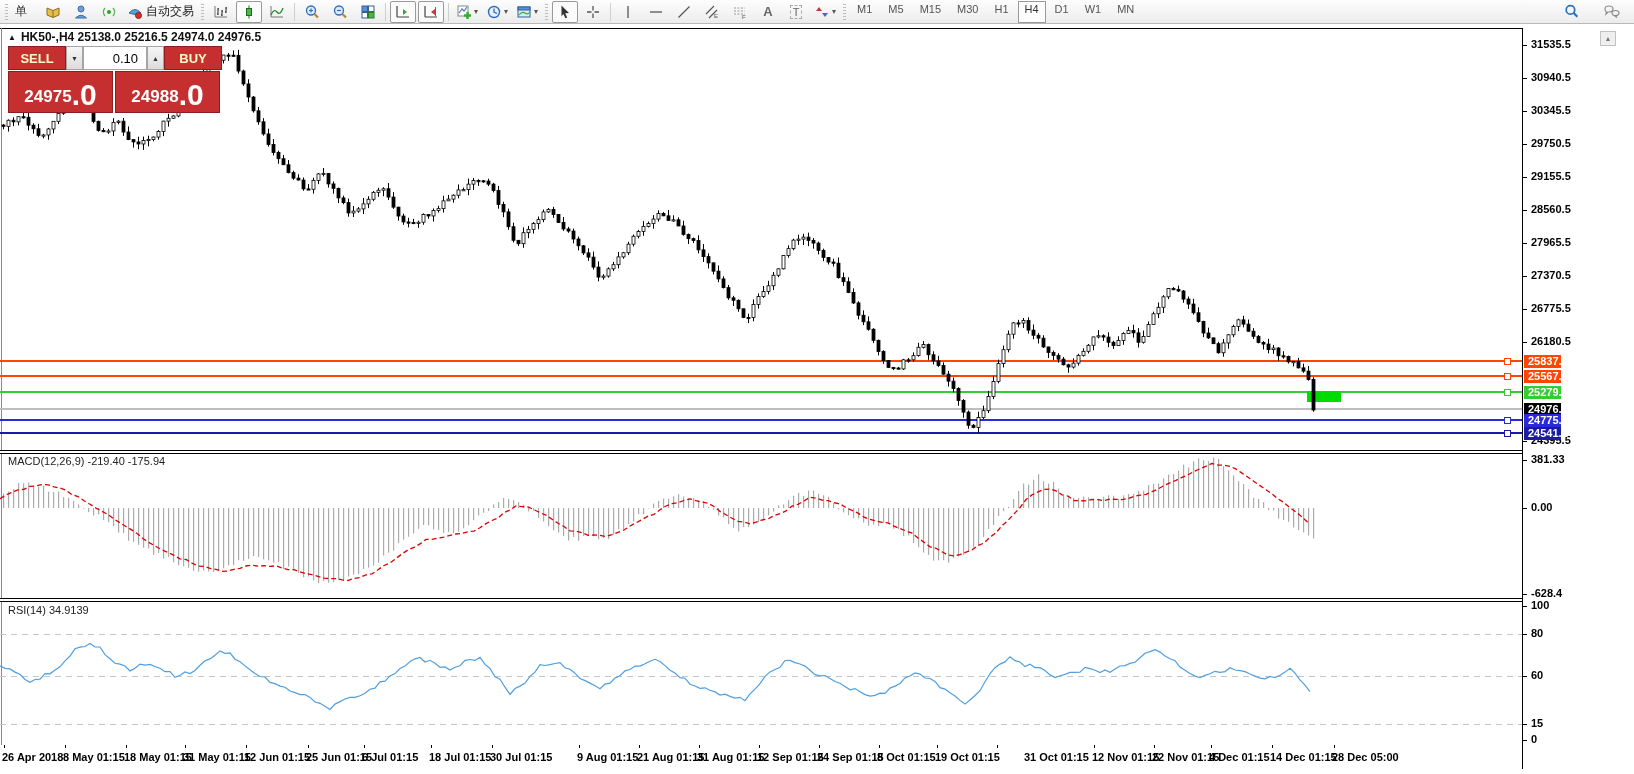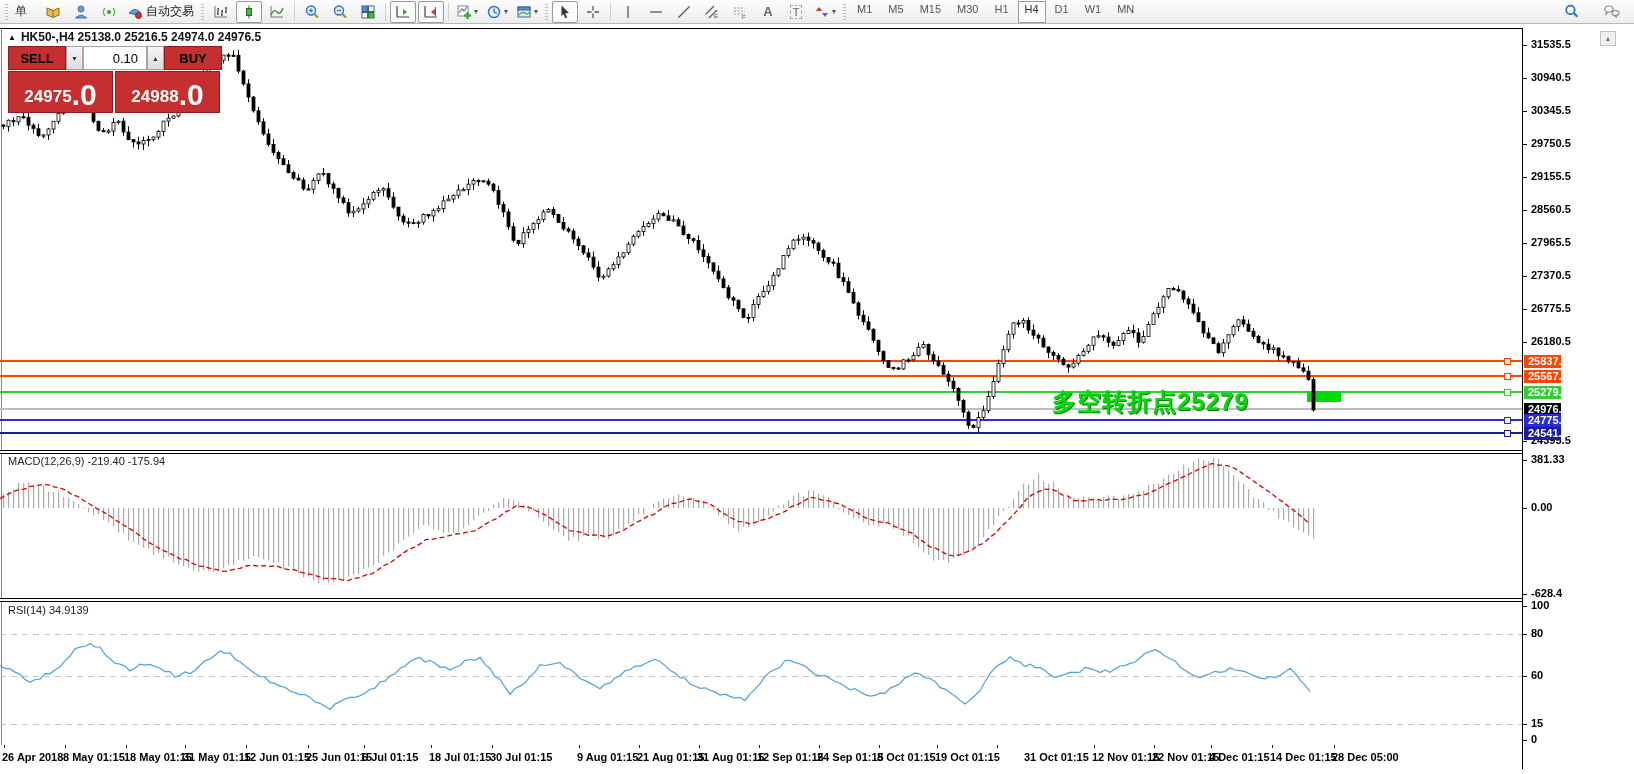--- a/index.html
+++ b/index.html
@@ -42,21 +42,21 @@
     font-size:11px;font-weight:bold;color:#fff;padding-left:4px;box-sizing:border-box;white-space:nowrap;}
   .axis-scroll{position:absolute;right:18px;top:3px;width:14px;height:13px;background:#efefef;
     border:1px solid #c2c2c2;font-size:7px;color:#777;display:flex;align-items:center;justify-content:center;}
   
   .date-axis{position:absolute;left:0;top:721px;width:1522px;height:25px;background:#fff;}
   .date-tick{position:absolute;top:0;width:1px;height:3px;background:#000;}
   .date-text{position:absolute;top:6px;font-size:11px;font-weight:bold;color:#000;white-space:nowrap;}
   
   .trade-panel{position:absolute;left:8px;top:22px;width:214px;}
   .tp-row1{display:flex;height:24px;}
-  .tp-sell,.tp-buy{width:58px;background:#c52f2f;border:1px solid #8e1d1d;color:#000000;
+  .tp-sell,.tp-buy{width:58px;background:#c52f2f;border:1px solid #8e1d1d;color:#fef9c3;
     font-size:13px;font-weight:bold;display:flex;align-items:center;justify-content:center;box-sizing:border-box;}
   .tp-spin{width:17px;background:linear-gradient(#f6f6f6,#dcdcdc);border:1px solid #a5a5a5;
     font-size:7px;color:#333;display:flex;align-items:center;justify-content:center;box-sizing:border-box;}
   .tp-vol{width:64px;background:#fff;border:1px solid #a5a5a5;font-size:13px;color:#000;
     display:flex;align-items:center;justify-content:flex-end;padding-right:8px;box-sizing:border-box;}
   .tp-row2{display:flex;margin-top:1px;height:42px;}
   .tp-price{width:105px;background:#c52f2f;border:1px solid #8e1d1d;color:#fff;
     display:flex;align-items:flex-end;justify-content:center;box-sizing:border-box;padding-bottom:2px;}
   .tp-price + .tp-price{margin-left:2px;}
   .tp-main{font-size:17px;font-weight:bold;line-height:26px;}
@@ -1106,21 +1106,20 @@
       </div>
     </div>
 
     <div class="pane-sep" style="top:426px"></div>
     <div class="pane-sep" style="top:574px"></div>
     <div style="position:absolute;left:0;top:721px;width:1522px;height:1px;background:#000"></div>
 
     <div class="ind-label" style="top:431px">MACD(12,26,9) -219.40 -175.94</div>
     <div class="ind-label" style="top:580px">RSI(14) 34.9139</div>
 
-    <div class="pivot-note" style="left:1052px;top:362px">多空转折点25279</div>
 
     <div class="axis-col" id="axis-col">
       <div class="axis-scroll">▲</div>
     <div class="axis-tick" style="top: 17px;"></div>
         <div class="axis-text " style="top: 10px;">31535.5</div>
         <div class="axis-tick" style="top: 50px;"></div>
         <div class="axis-text " style="top: 43px;">30940.5</div>
         <div class="axis-tick" style="top: 83px;"></div>
         <div class="axis-text " style="top: 76px;">30345.5</div>
         <div class="axis-tick" style="top: 116px;"></div>

